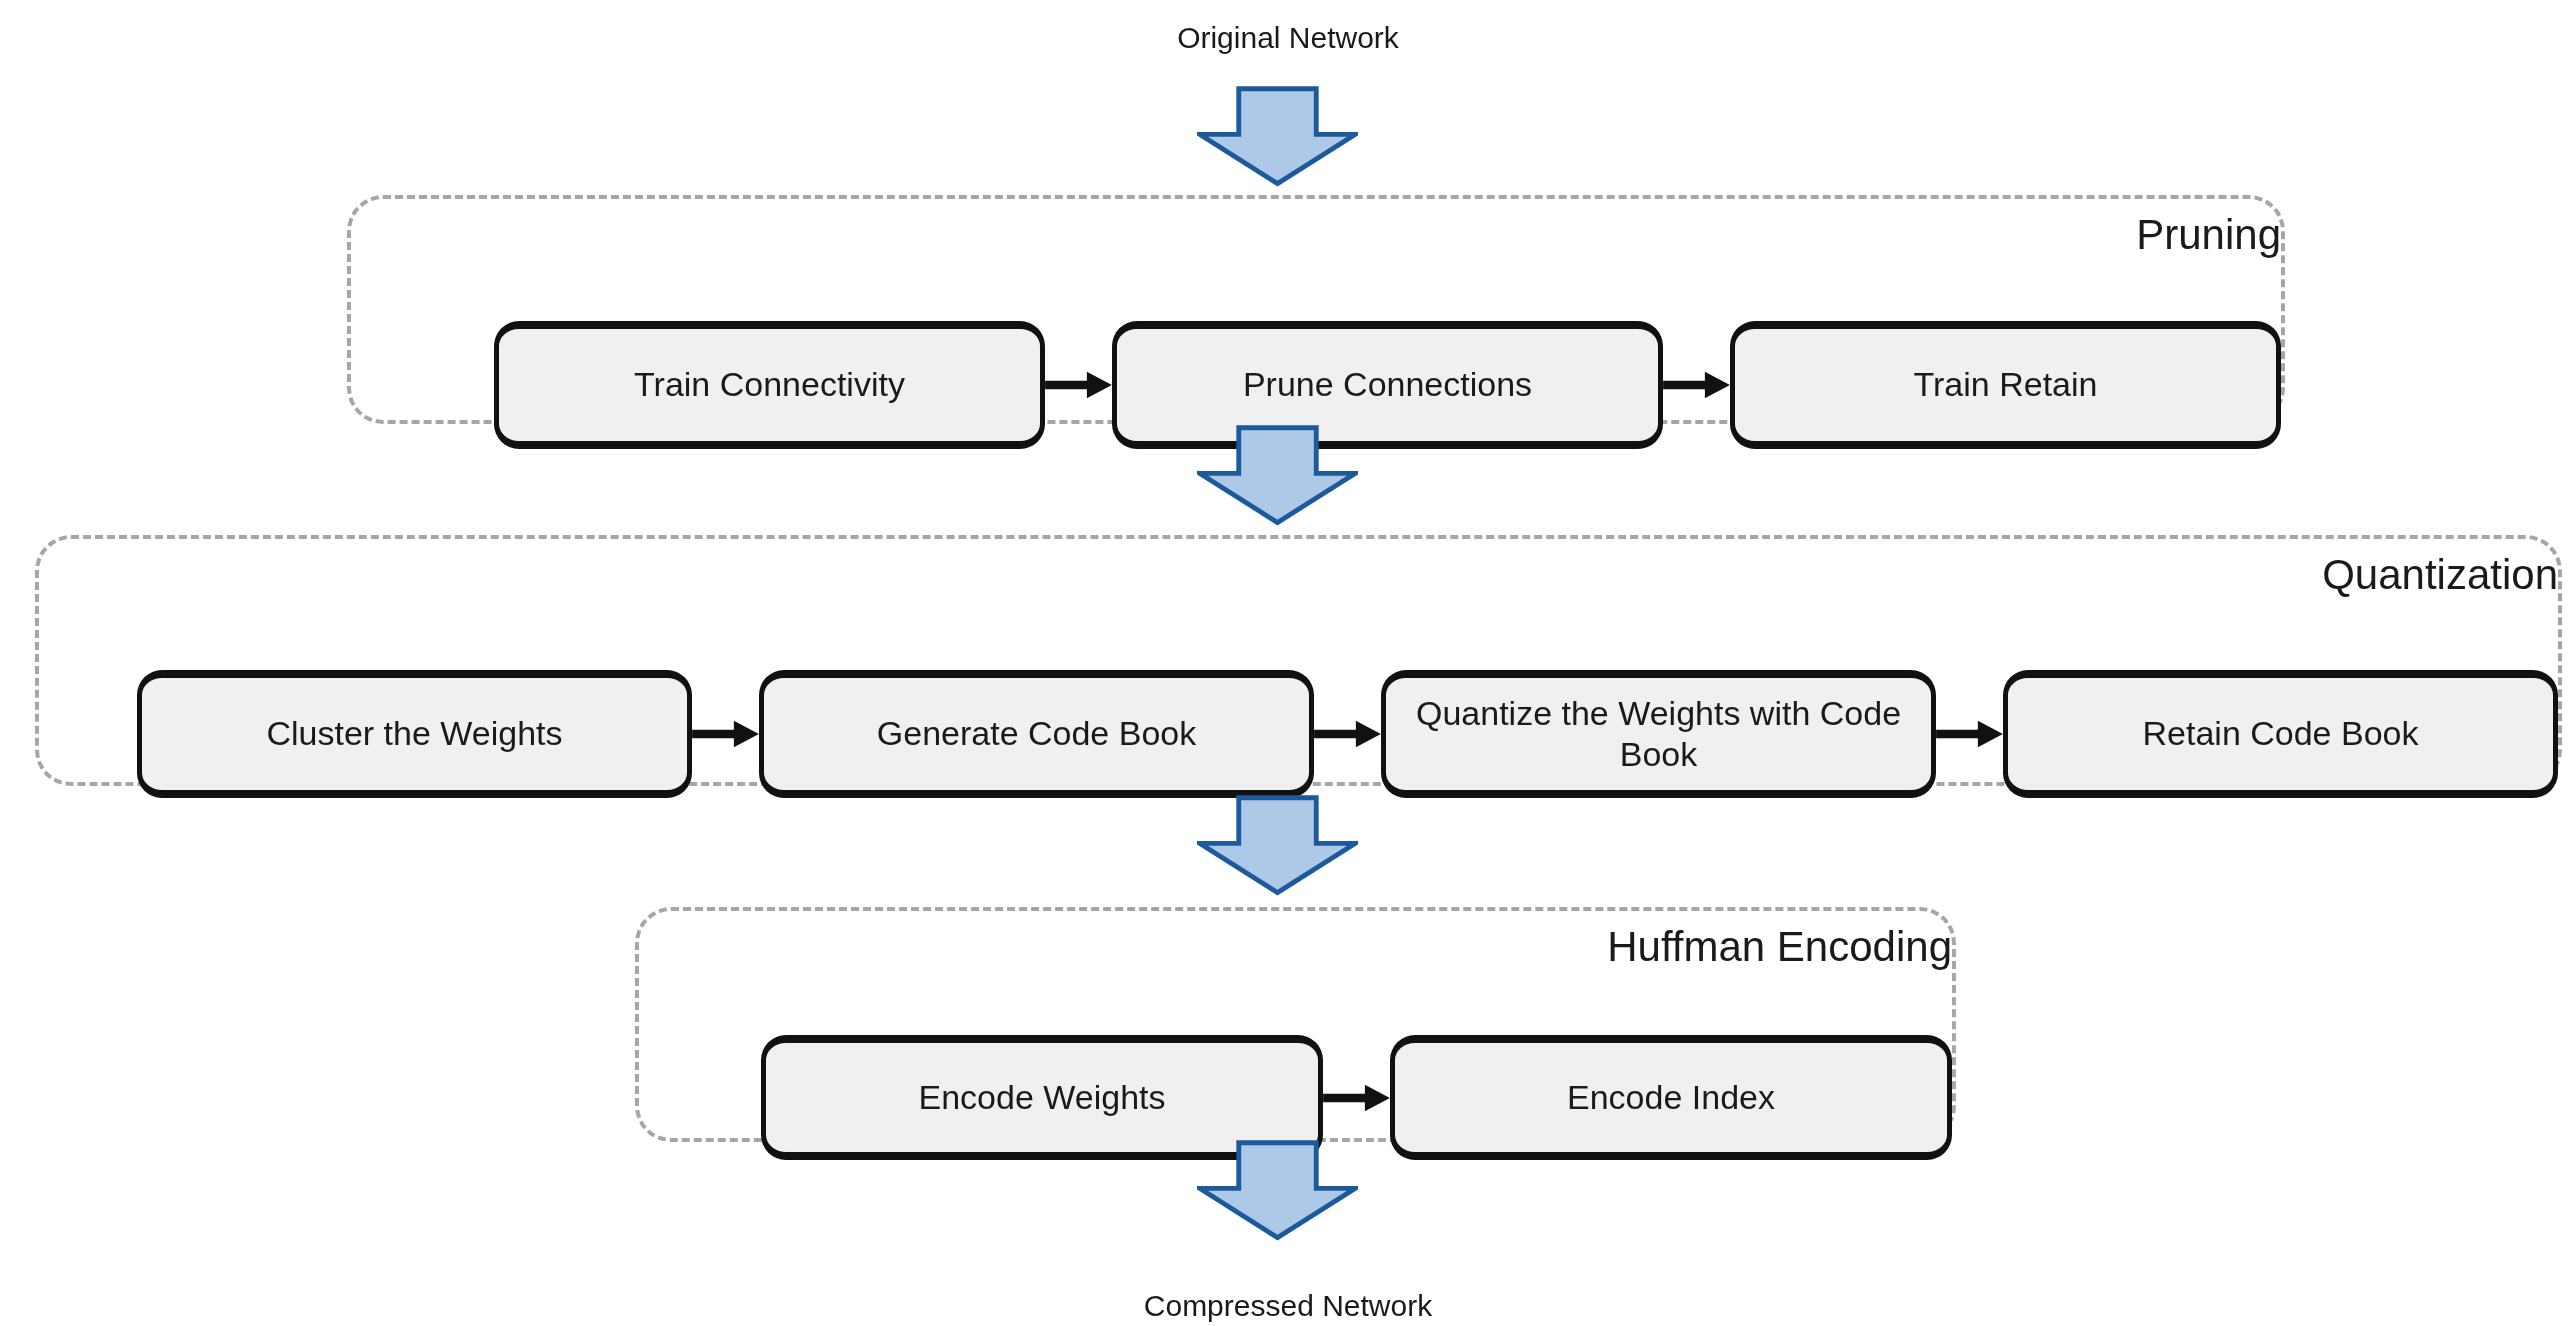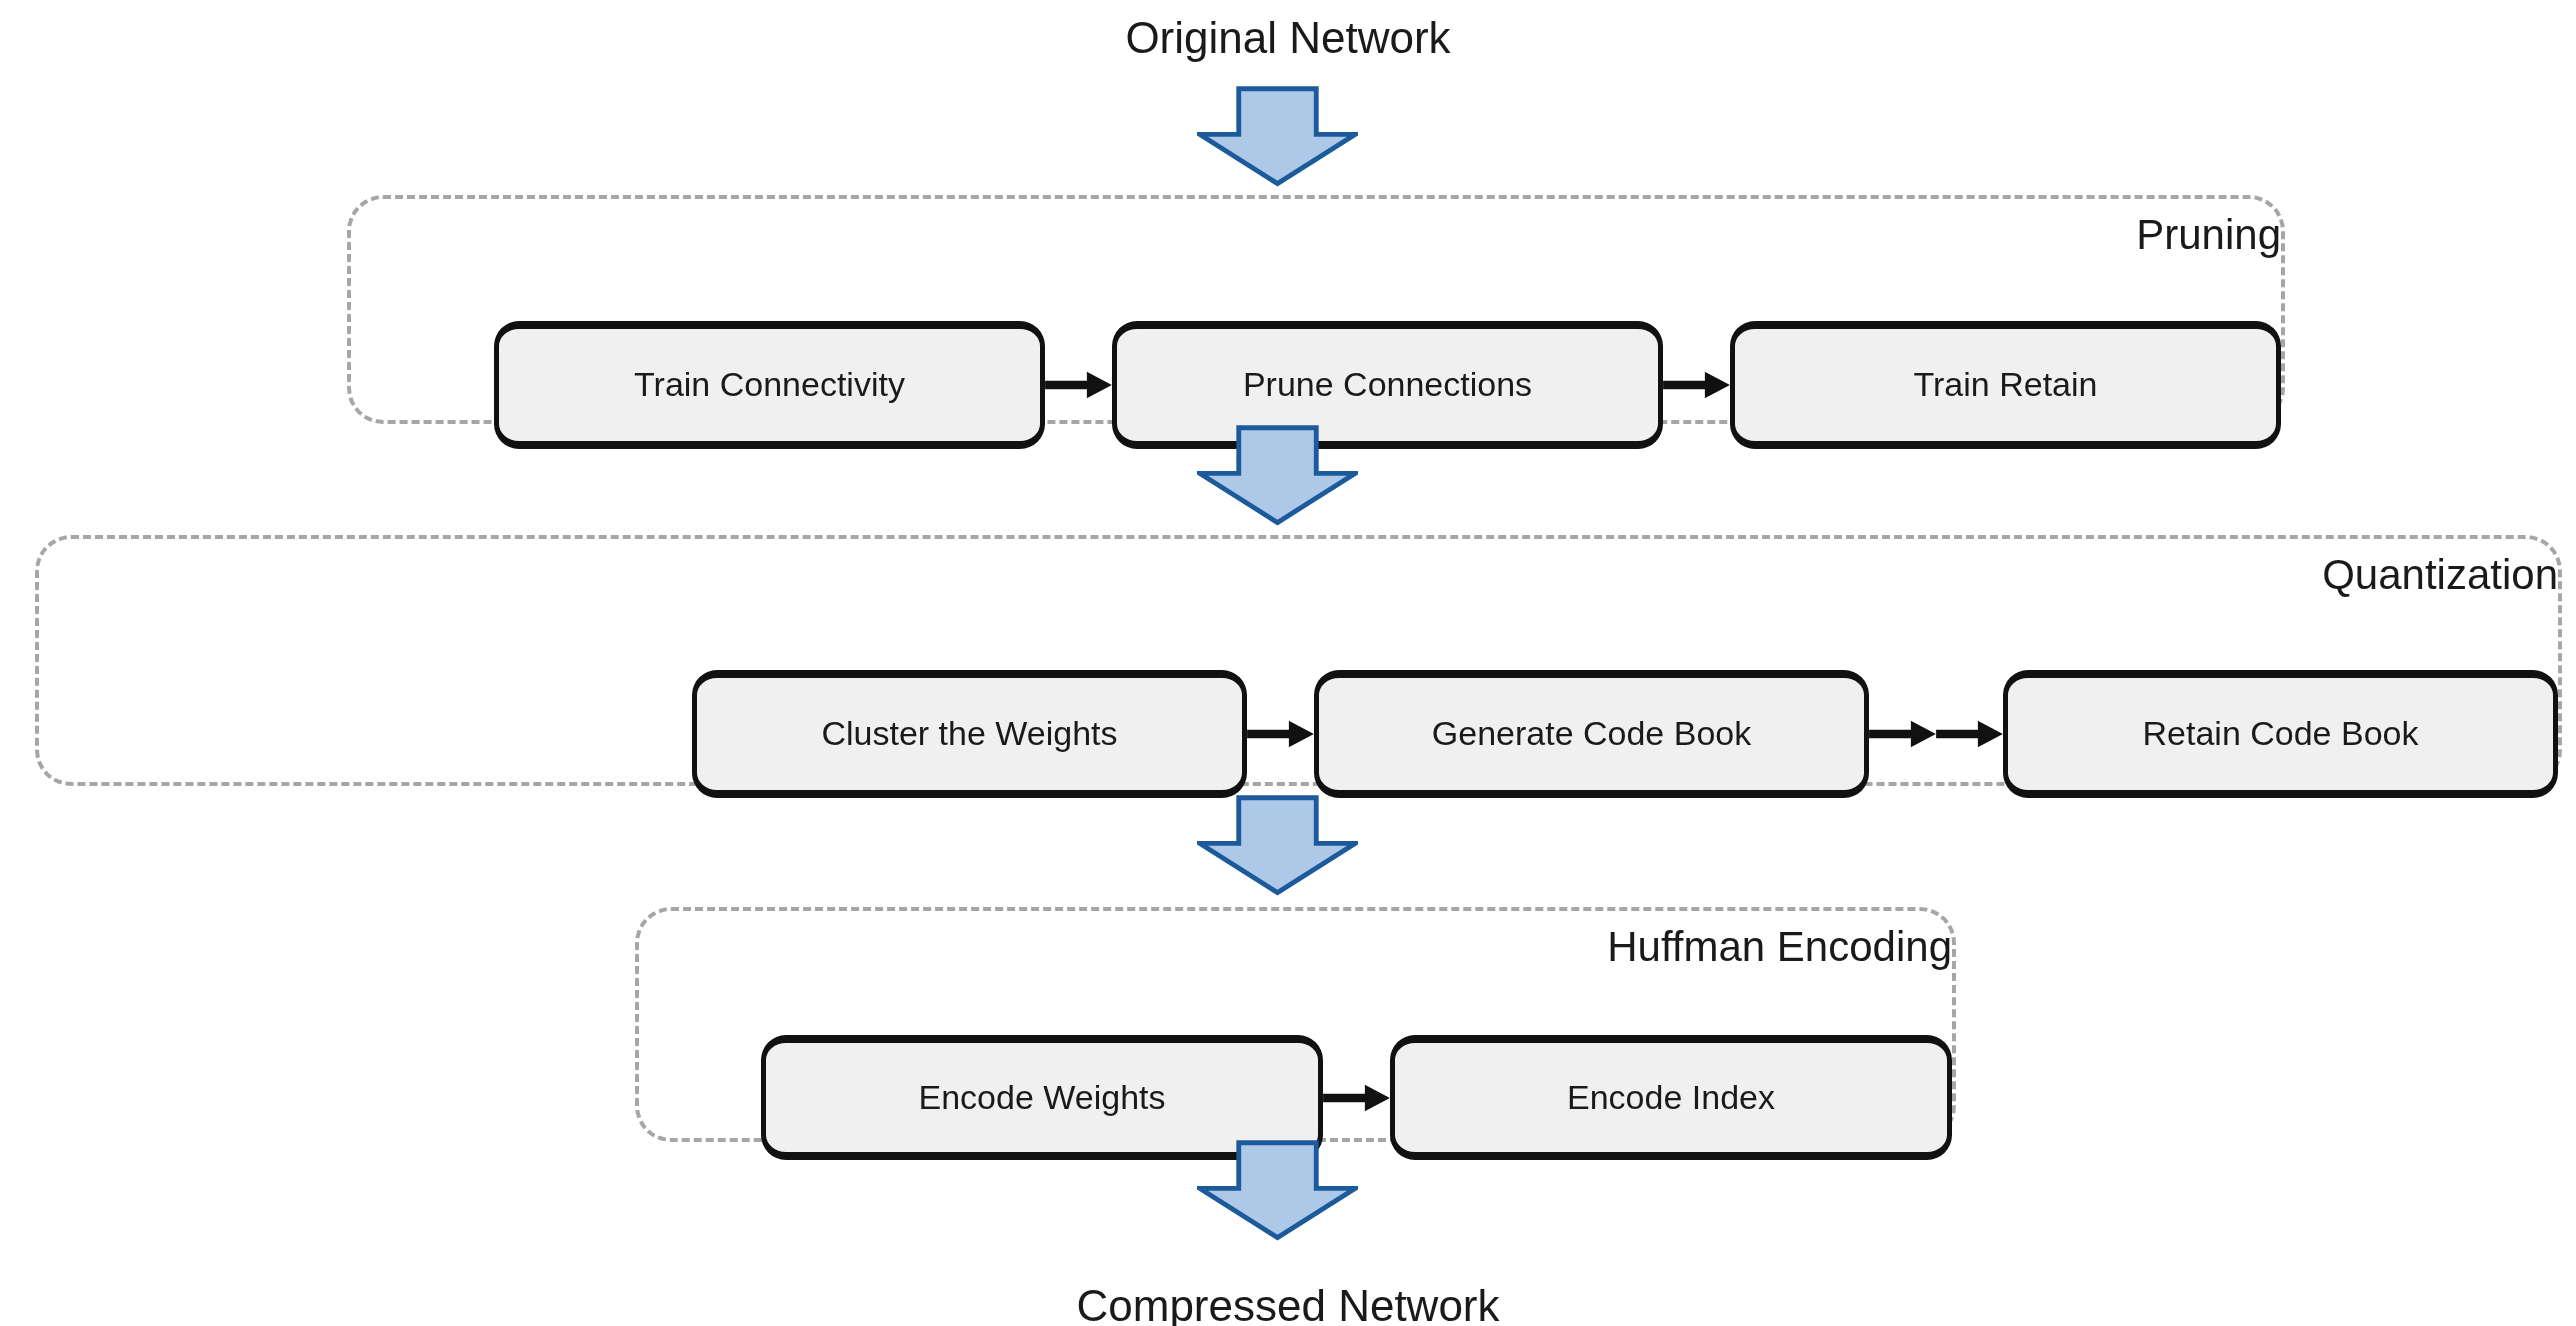--- a/index.html
+++ b/index.html
@@ -10,21 +10,21 @@
     background: var(--page-bg, #ffffff);
     font-family: "Liberation Sans", "DejaVu Sans", sans-serif;
     color: var(--text-color, #1a1a1a);
     overflow: hidden;
   }
   .stage-label {
     position: absolute;
     left: 0;
     width: 100%;
     text-align: center;
-    font-size: 44px;
+    font-size: 30px;
     line-height: 50px;
     color: var(--text-color, #1a1a1a);
   }
   .stage-label.top    { top: 12.5px; }
   .stage-label.bottom { top: 1252px; margin-top: 29px; }
 
   .big-arrow {
     position: absolute;
     left: 1197px;
     width: 161px;
@@ -137,20 +137,21 @@
       <div class="node">Cluster the Weights</div>
       <svg class="conn" viewBox="0 0 96 46">
         <line x1="0" y1="23" x2="64" y2="23"></line>
         <polygon points="60,4 96,23 60,42"></polygon>
       </svg>
       <div class="node">Generate Code Book</div>
       <svg class="conn" viewBox="0 0 96 46">
         <line x1="0" y1="23" x2="64" y2="23"></line>
         <polygon points="60,4 96,23 60,42"></polygon>
       </svg>
+      <div class="node">Quantize the Weights with Code Book</div>
       <svg class="conn" viewBox="0 0 96 46">
         <line x1="0" y1="23" x2="64" y2="23"></line>
         <polygon points="60,4 96,23 60,42"></polygon>
       </svg>
       <div class="node">Retain Code Book</div>
     </div>
   </section>
 
   <svg class="big-arrow a3" viewBox="0 0 232 146">
     <polygon points="60,4 172,4 172,70 228,70 116,141 4,70 60,70"></polygon>

